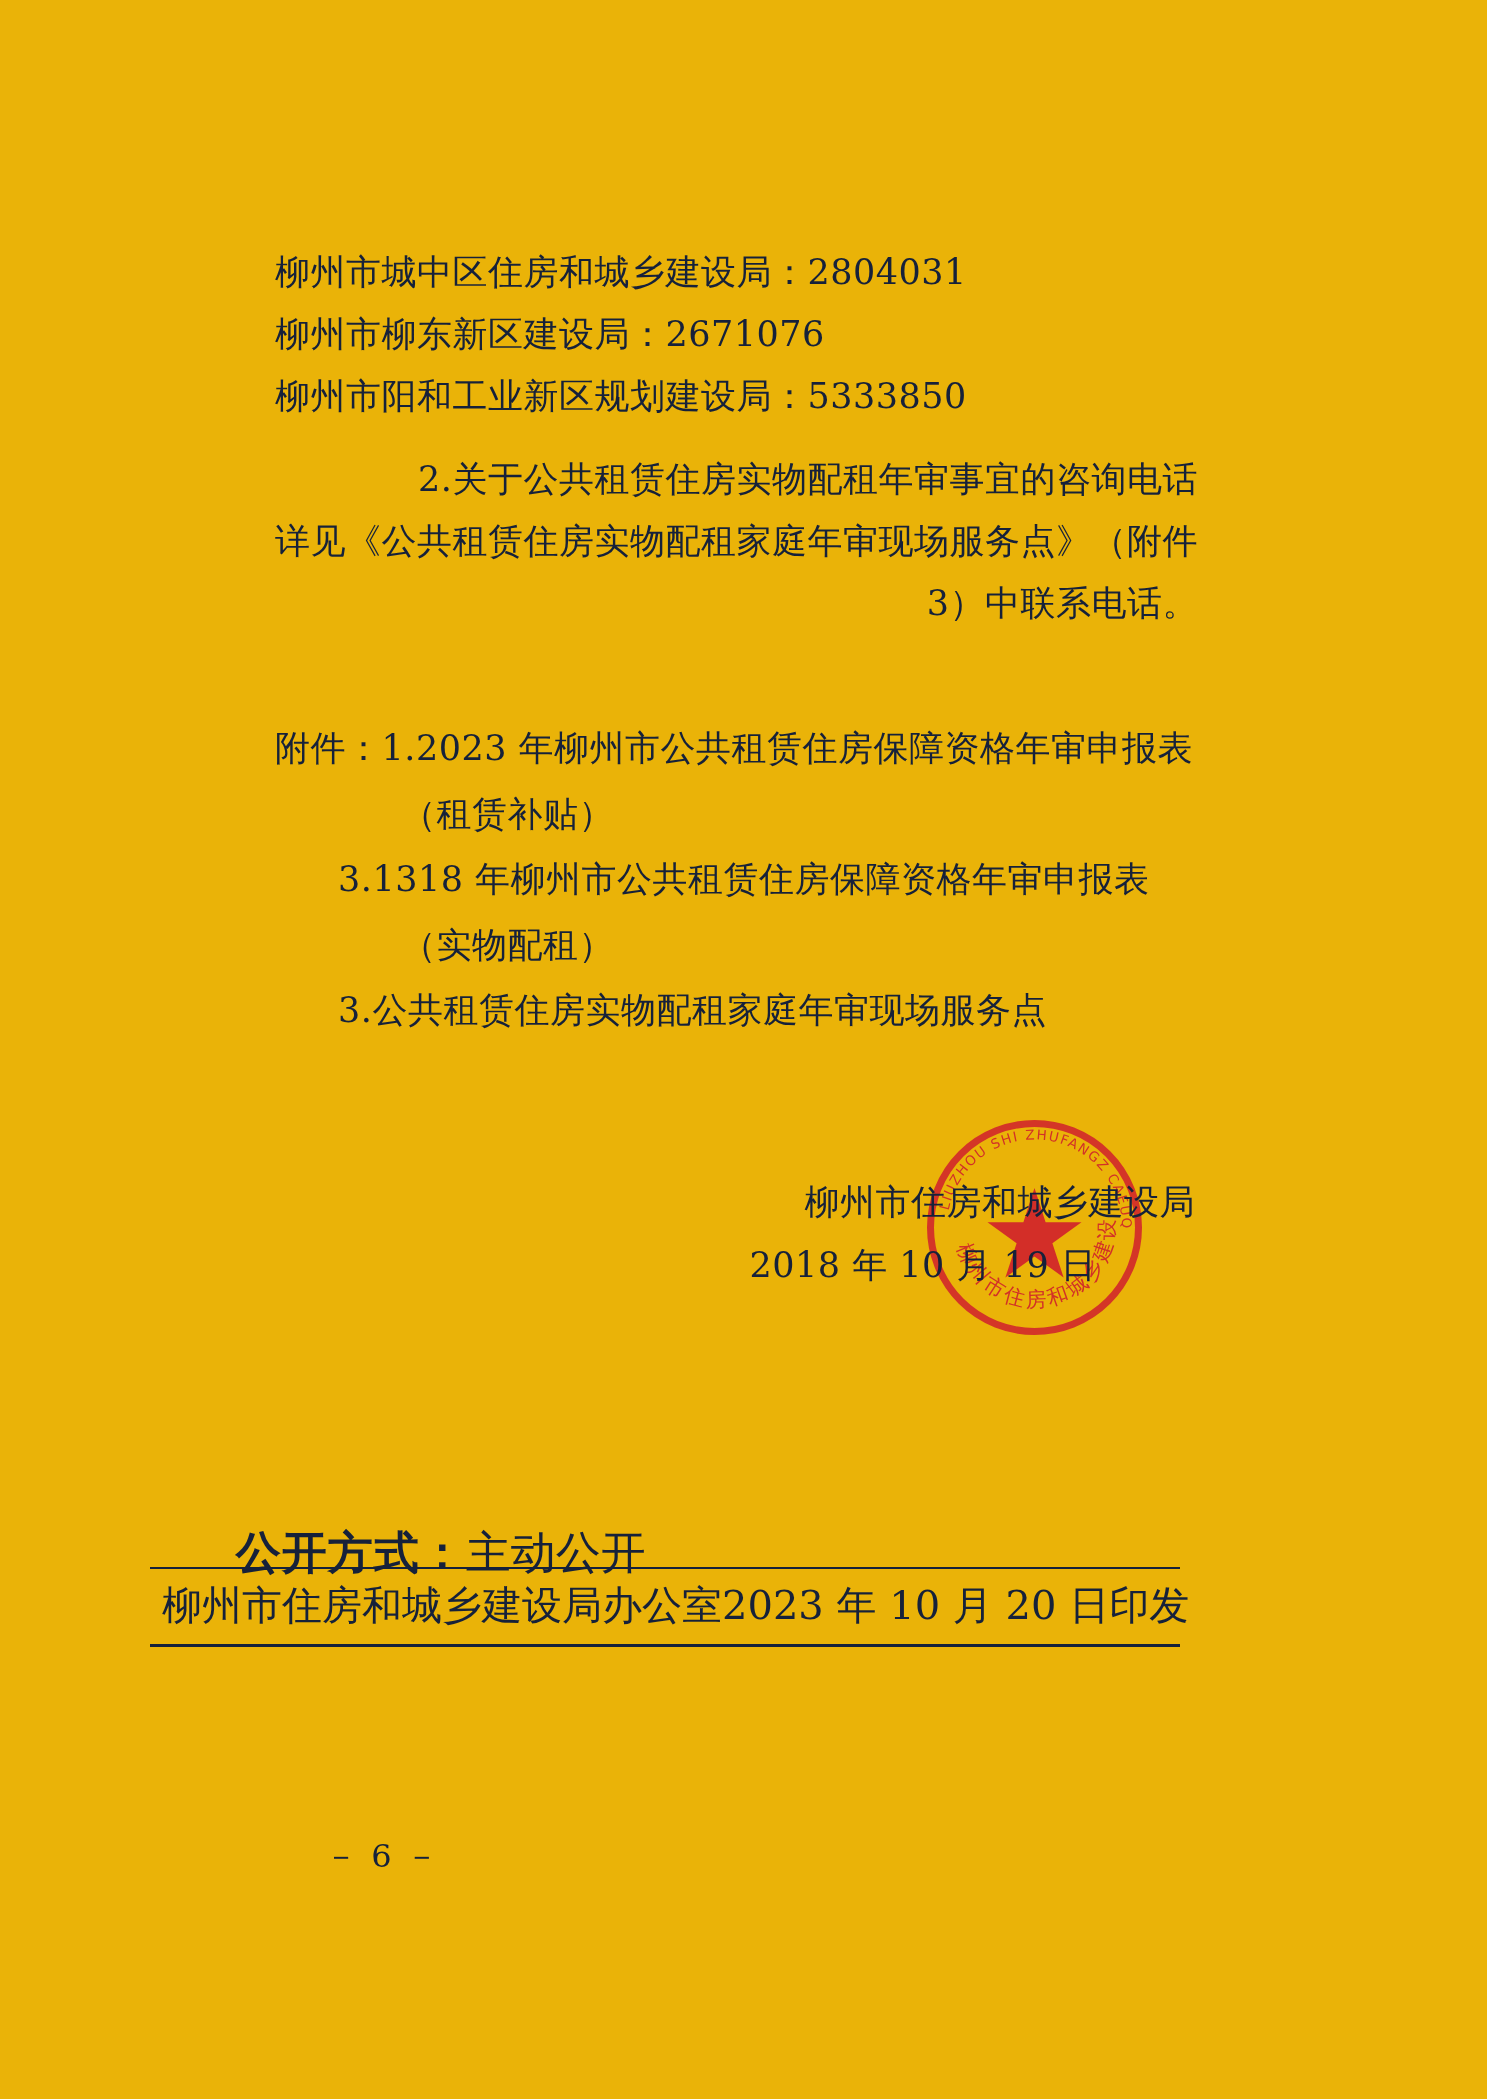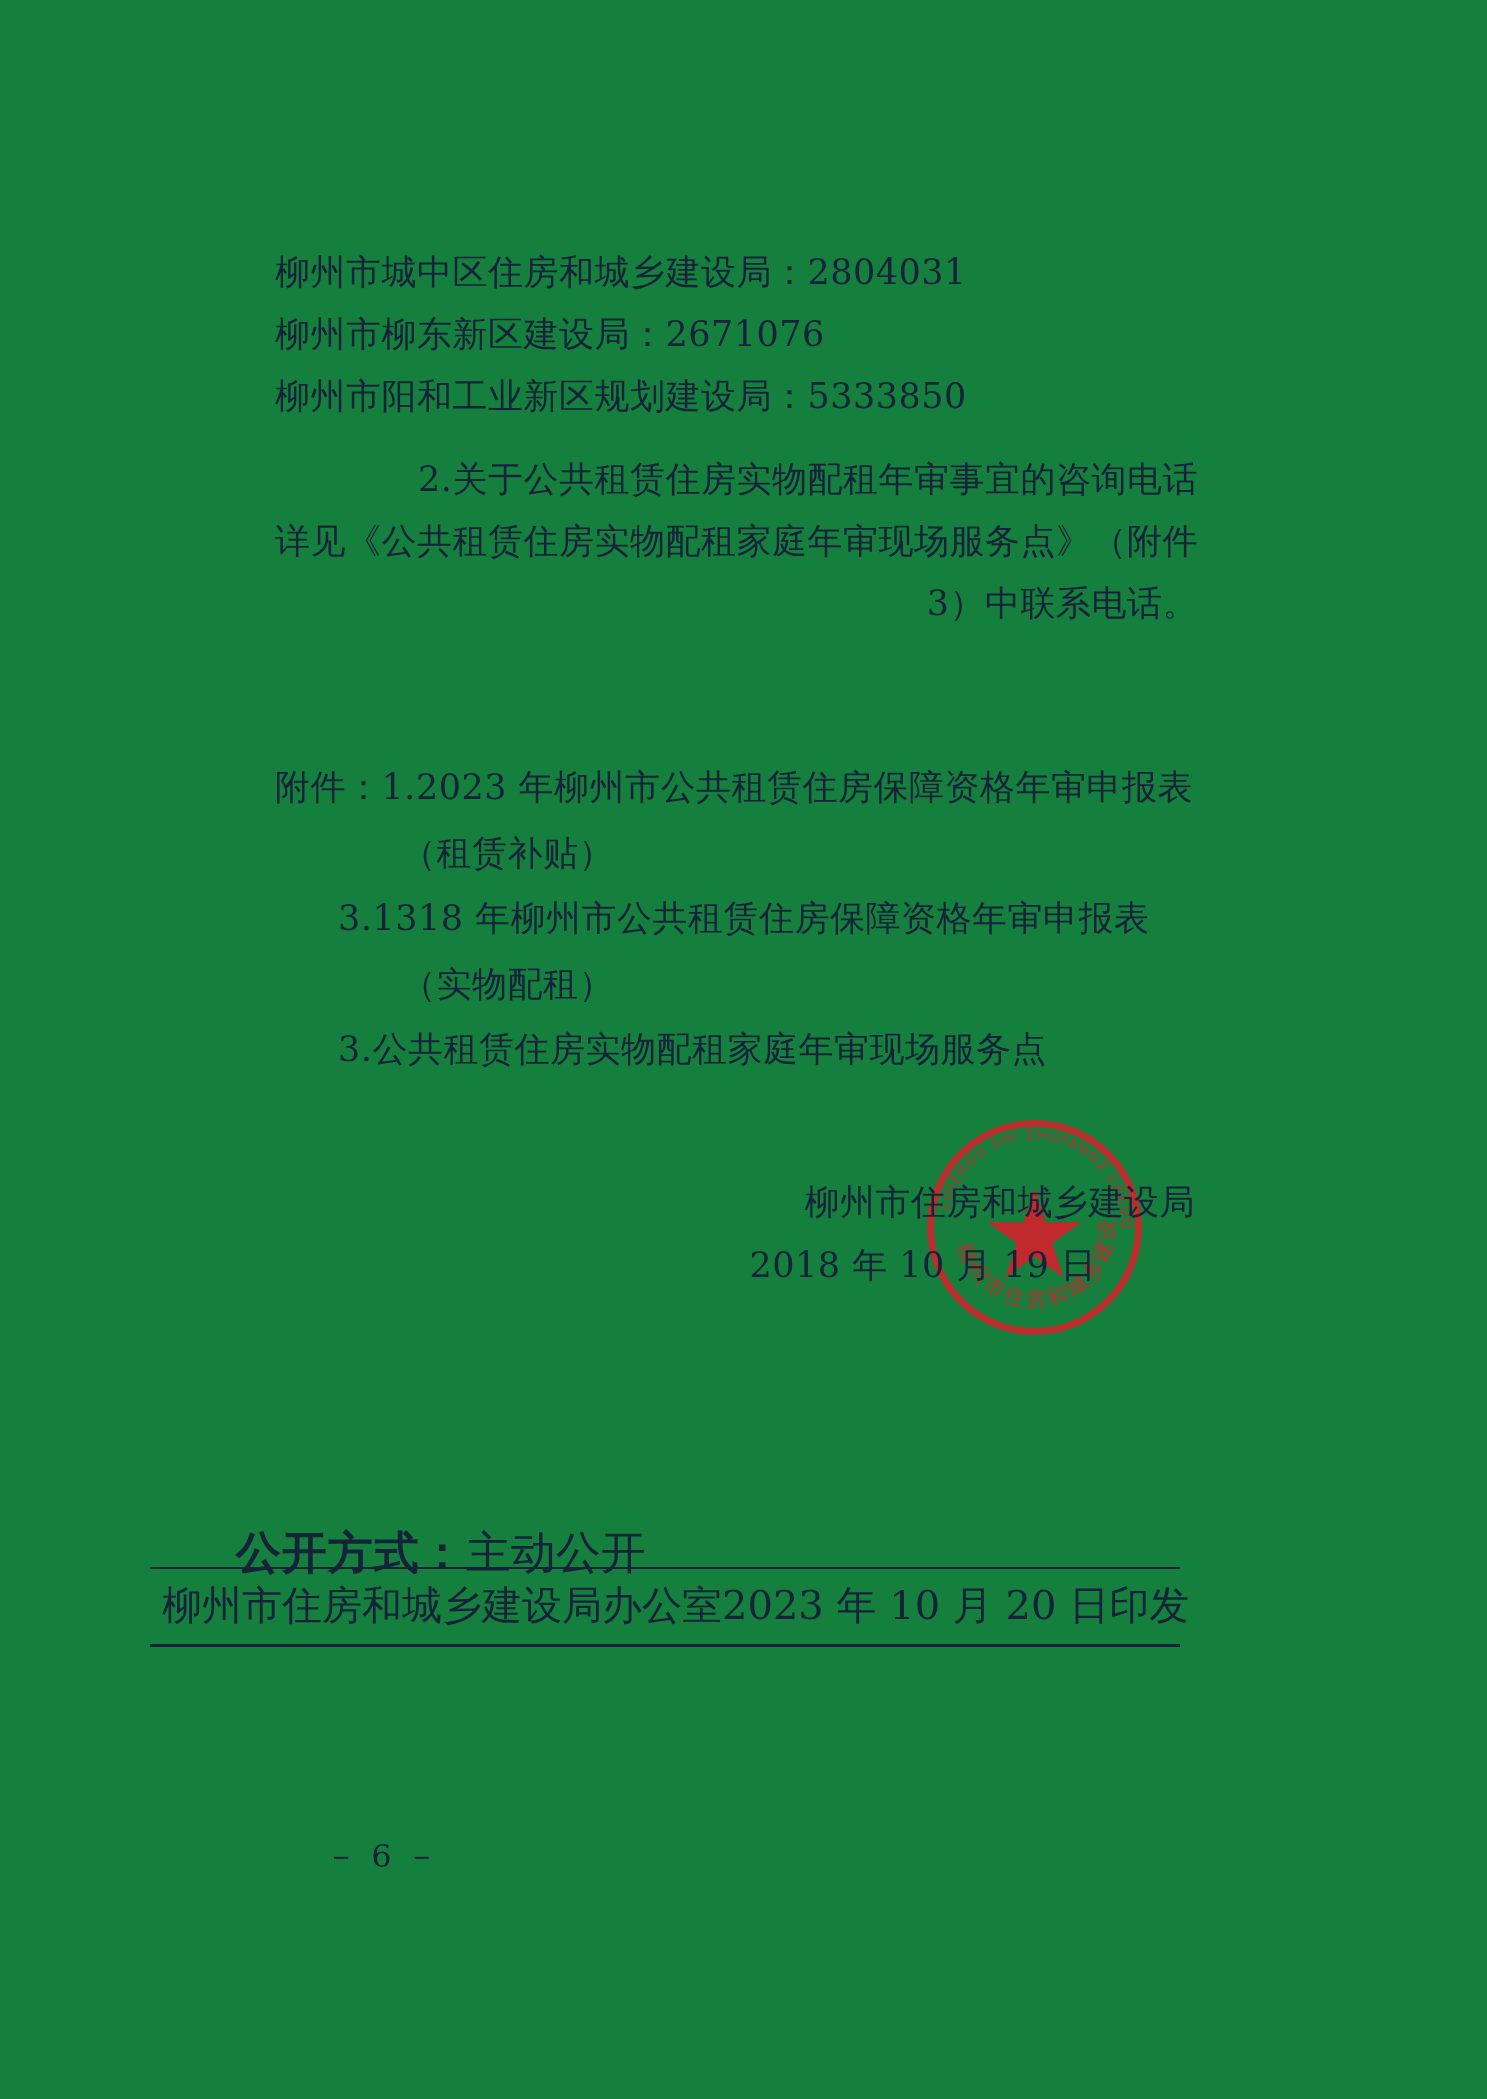--- a/index.html
+++ b/index.html
@@ -11,21 +11,21 @@
     width: 1487px;
     height: 2099px;
     position: relative;
     font-family: "DejaVu Serif", "Liberation Serif", serif;
     color: #1a1a2e;
     overflow: hidden;
   }
   .page {
     position: absolute;
     inset: 0;
-    background: #15803d;
+    background: #eab308;
   }
   .content {
     position: absolute;
     left: 175px;
     top: 0;
     width: 1140px;
     height: 100%;
   }
   .para {
     font-size: 35px;
@@ -47,21 +47,21 @@
   .blk-sec2 {
     position: absolute;
     left: 30px;
     top: 462px;
   }
   .blk-sec2 .para { margin-bottom: 27px; text-align: right; }
 
   .blk-attach {
     position: absolute;
     left: 30px;
-    top: 770px;
+    top: 731px;
   }
   .blk-attach .para { margin-bottom: 30px; }
   .sub-indent { text-indent: 196px; margin-top: 31px; }
   .sub-indent2 { text-indent: 133px; }
 
   .signature {
     position: absolute;
     right: 120px;
     top: 1185px;
     text-align: left;

